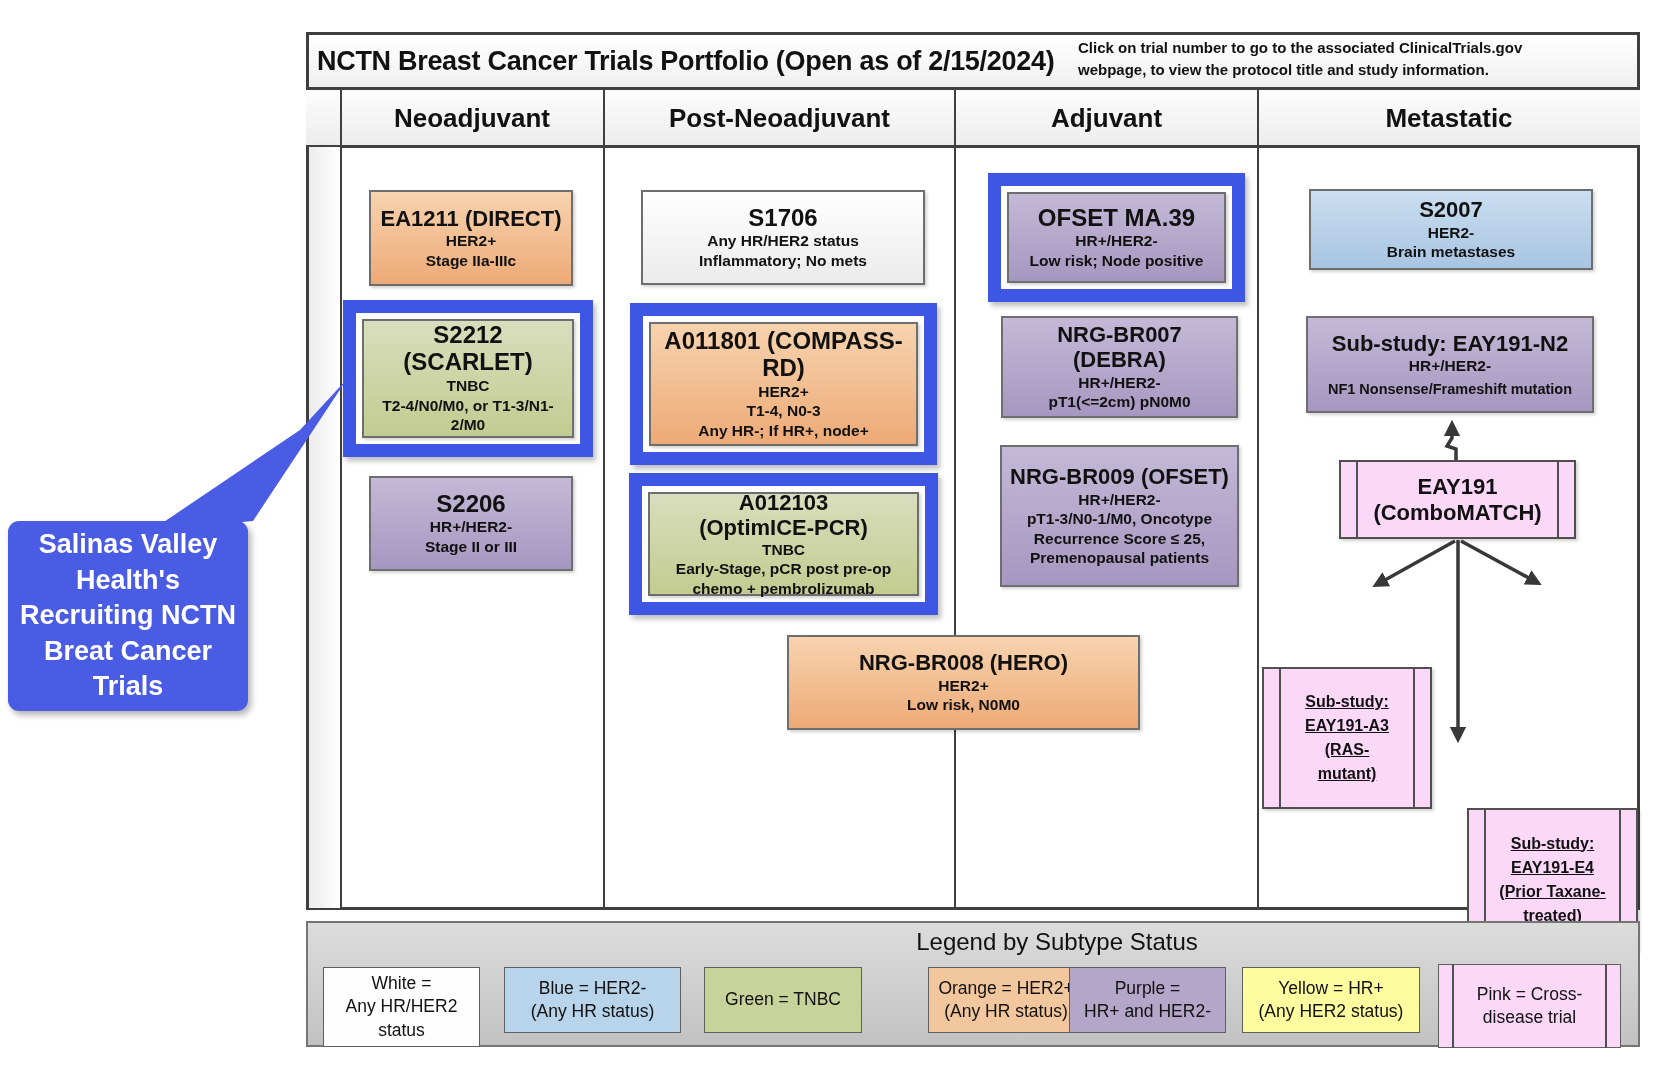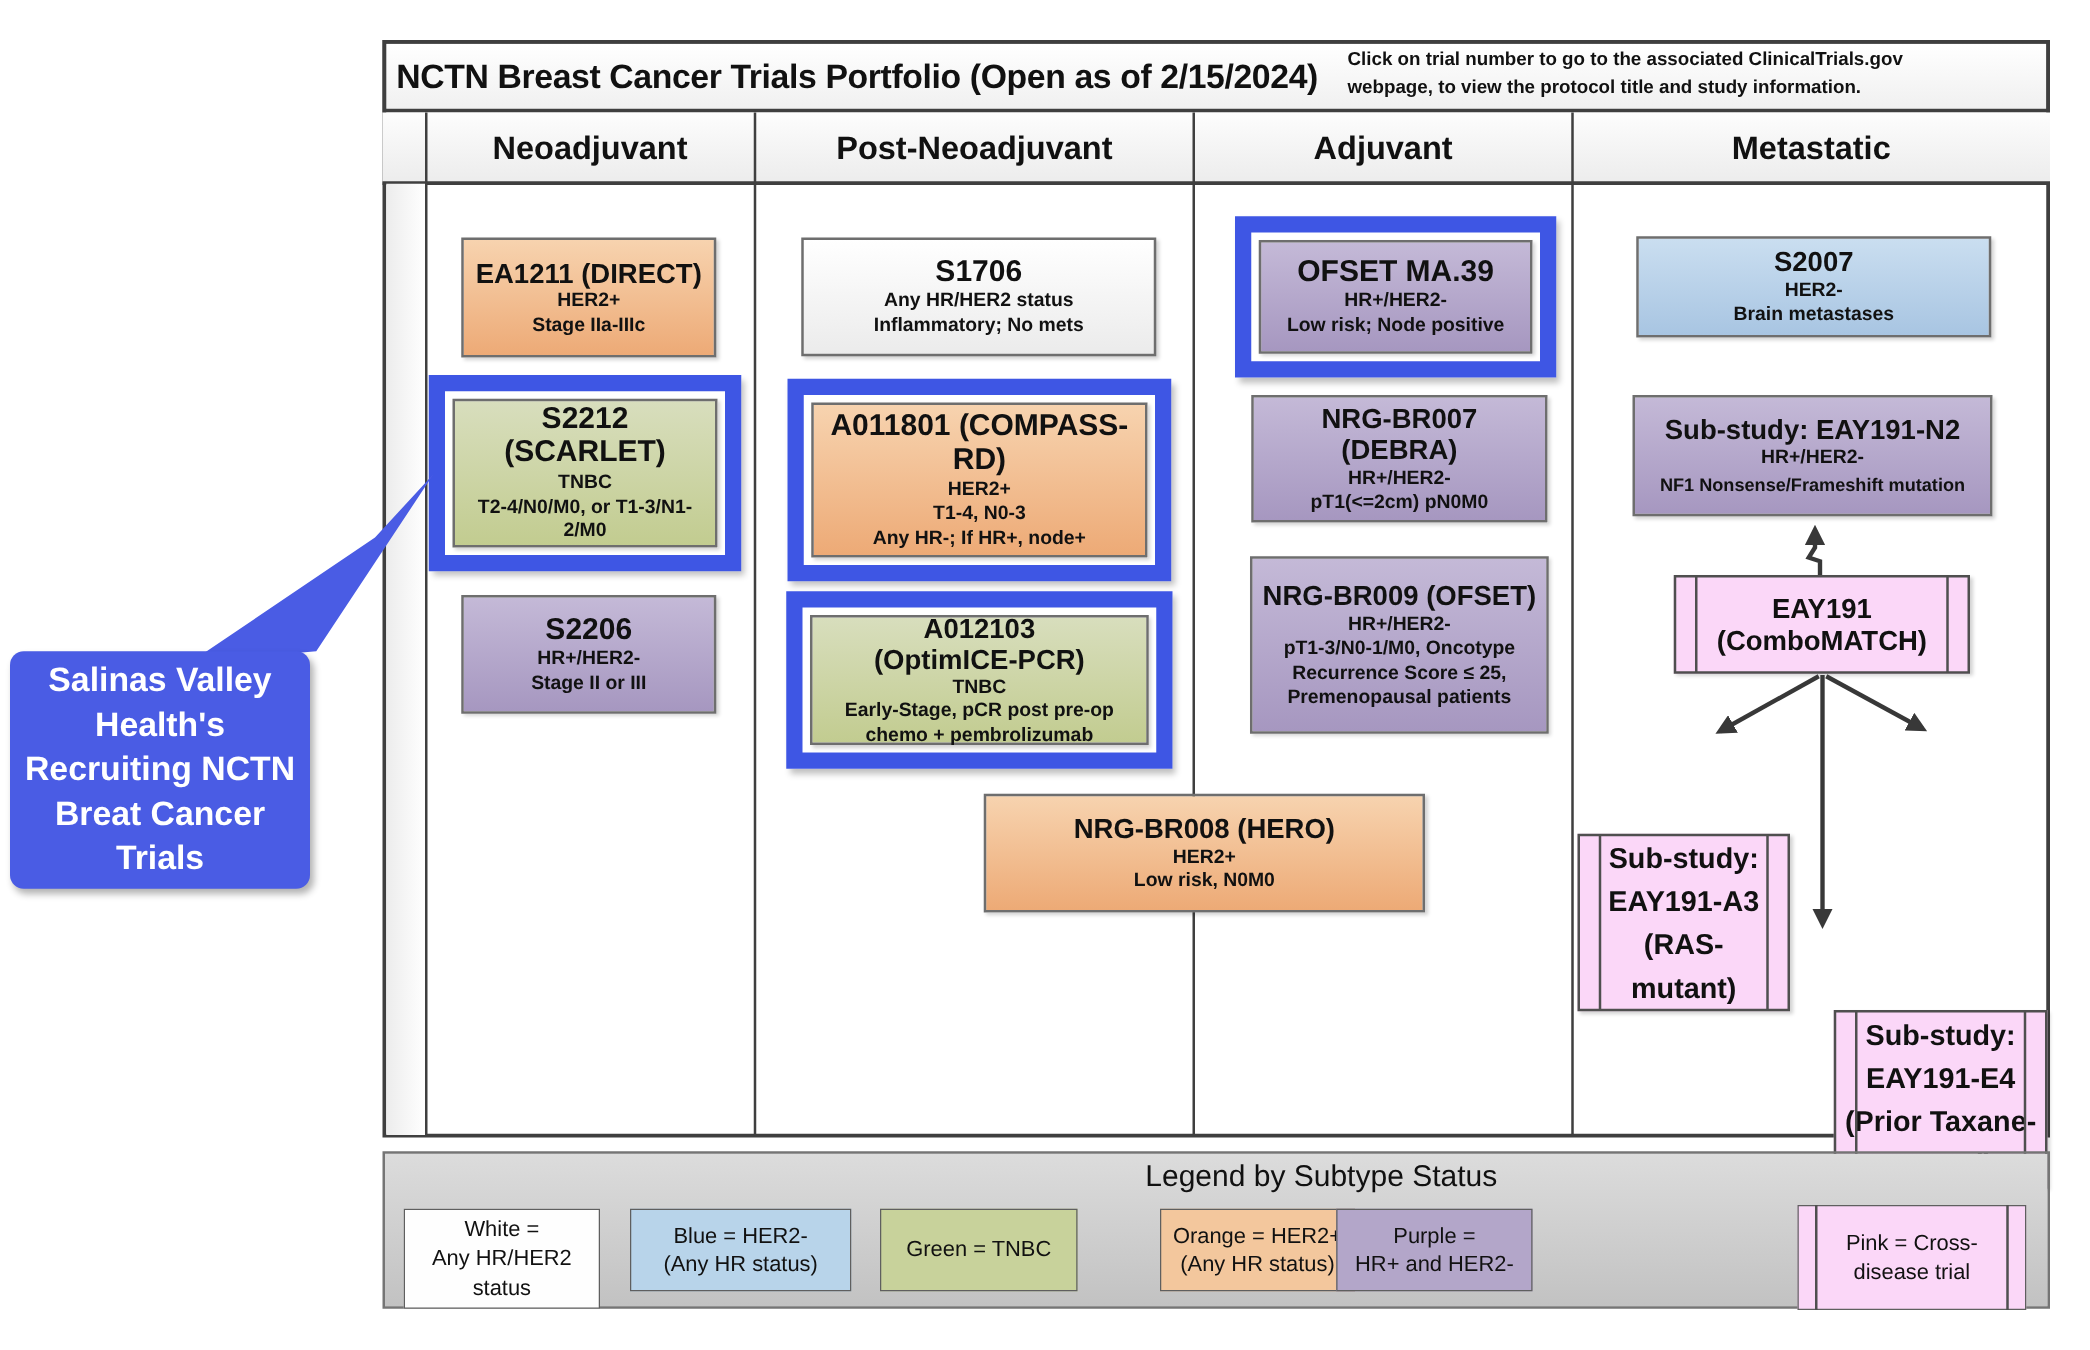--- a/index.html
+++ b/index.html
@@ -19,21 +19,21 @@
     display:flex; align-items:center; justify-content:center; font-size:26px; font-weight:bold; }
   .hline { position:absolute; left:306px; top:145px; width:1334px; height:3px; background:#3f3f3f; }
   .vline { position:absolute; top:90px; height:818px; width:2px; background:#3f3f3f; }
   .strip { position:absolute; left:309px; top:147px; width:31px; height:761px; background:linear-gradient(90deg,#ececec,#ffffff); }
   
   .trial { position:absolute; display:flex; flex-direction:column; align-items:center; justify-content:center;
     text-align:center; border:2px solid #6e6e6e; padding:2px 6px; box-shadow:2px 2px 3px rgba(0,0,0,.18); }
   .trial .t  { display:block; font-size:24px; font-weight:bold; line-height:1.12; }
   .trial .t3 { display:block; font-size:22px; font-weight:bold; line-height:1.14; }
   .trial .d  { display:block; font-size:15.5px; font-weight:bold; line-height:1.26; }
-  .trial .t2 { display:block; font-size:23px; font-weight:bold; line-height:1.5; }
+  .trial .t2 { display:block; font-size:16px; font-weight:bold; line-height:1.5;text-decoration:underline; }
   .orange { background:linear-gradient(#f7d3af,#edaa76); }
   .green  { background:linear-gradient(#d8debd,#c2cc90); }
   .purple { background:linear-gradient(#c4b9d7,#a697c0); }
   .blue   { background:linear-gradient(#cadef0,#a8c5e2); }
   .white  { background:linear-gradient(#ffffff,#ebebeb); }
   .pink   { background:#fbd7f8; border:2px solid #4f4f4f; }
   .hl { position:absolute; border:13px solid #3e56e4; background:#ffffff; padding:6px; box-shadow:3px 4px 5px rgba(0,0,0,.25); }
   .hl .trial { position:relative; left:0; top:0; width:100%; height:100%; }
   .pp { position:relative; }
   .pp::before, .pp::after { content:""; position:absolute; top:-1px; bottom:-1px; width:2px; background:#4f4f4f; }
@@ -220,18 +220,22 @@
     <span>Green = TNBC</span>
   </div>
   <div class="litem" style="left: 928px; width: 156px; background: rgb(243, 199, 157);">
     <span>Orange = HER2+</span>
     <span>(Any HR status)</span>
   </div>
   <div class="litem" style="left: 1069px; width: 157px; background: rgb(179, 166, 201);">
     <span>Purple =</span>
     <span>HR+ and HER2-</span>
   </div>
+  <div class="litem" style="left: 1242px; width: 178px; background: rgb(253, 252, 158);">
+    <span>Yellow = HR+</span>
+    <span>(Any HER2 status)</span>
+  </div>
   <div class="litem pp" style="left: 1438px; top: 964px; width: 183px; height: 84px; background: rgb(251, 215, 248);">
     <span>Pink = Cross-</span>
     <span>disease trial</span>
   </div>
 
 </div>
 
 </body></html>

